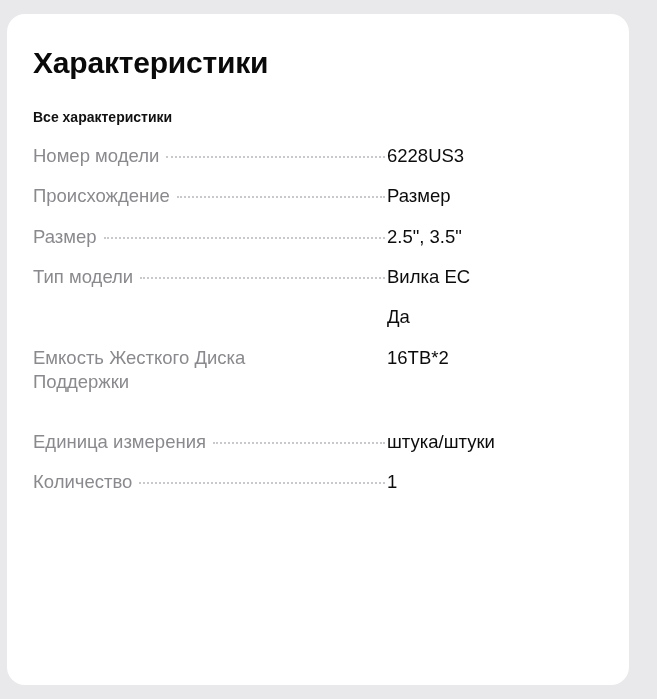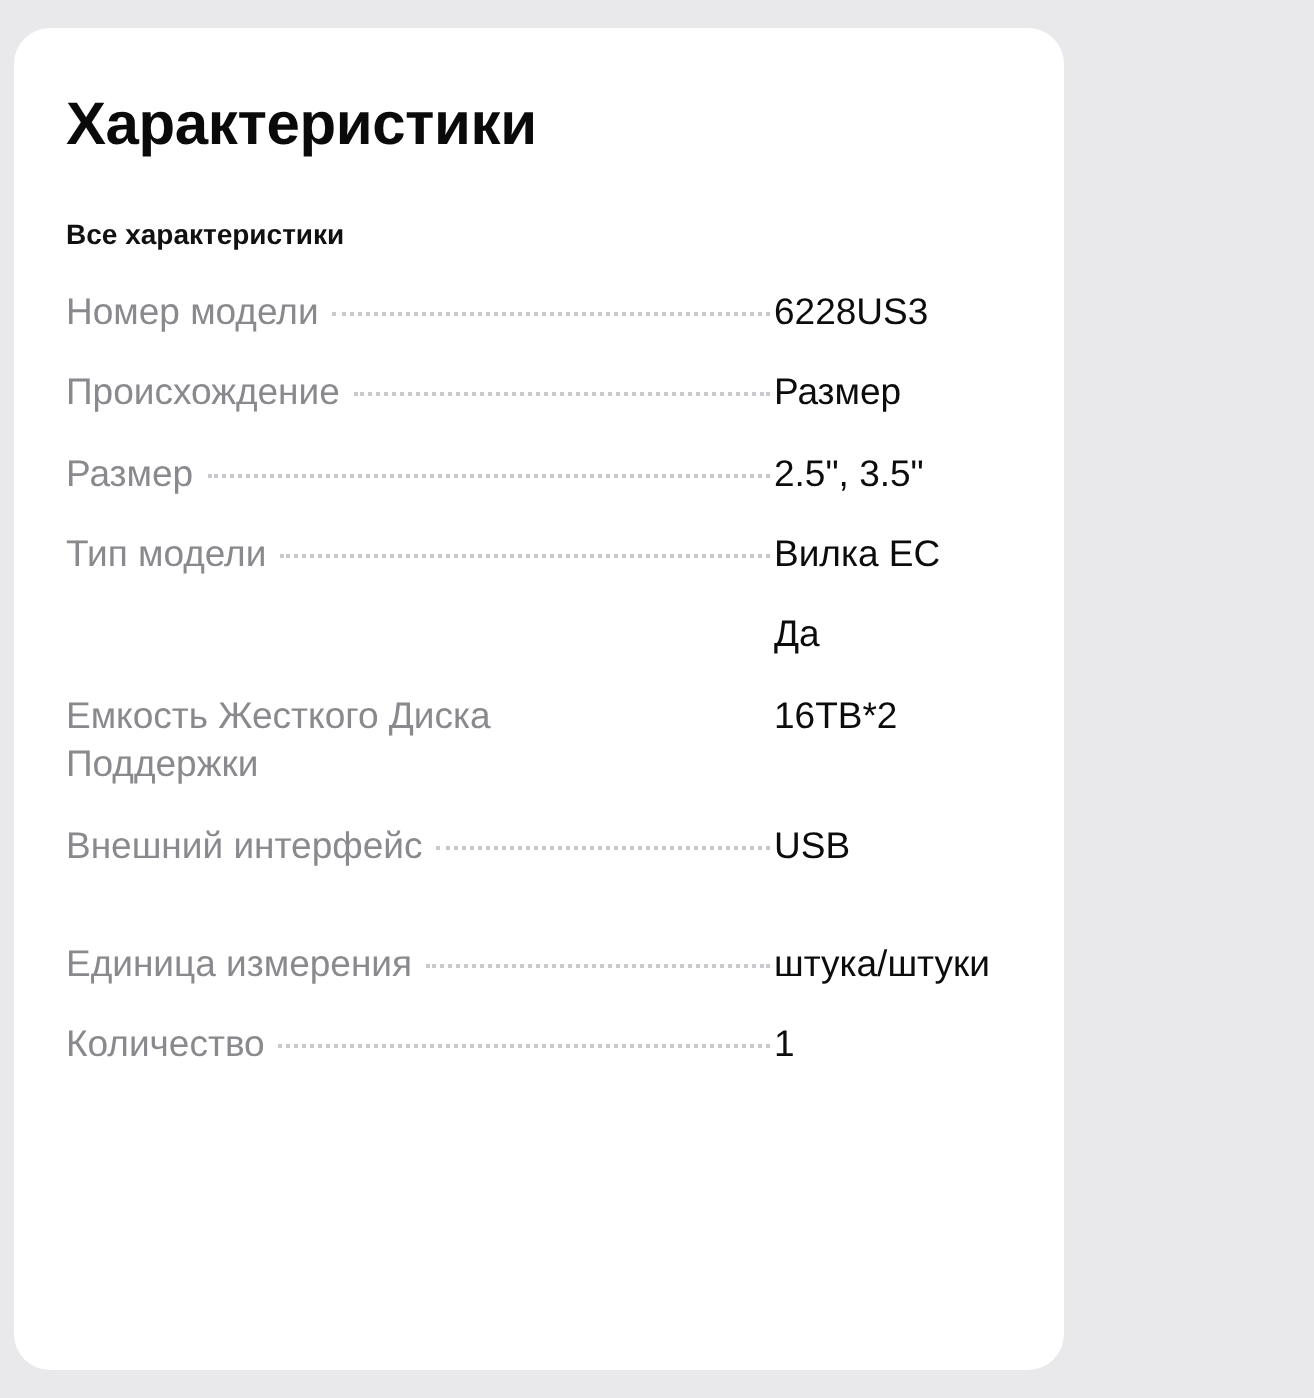--- a/index.html
+++ b/index.html
@@ -17,21 +17,21 @@
     position: relative;
     width: 657px;
     height: 699px;
     background: #e9e9eb;
     box-sizing: border-box;
   }
   .card {
     position: absolute;
     left: 7px;
     top: 14px;
-    width: 525px;
+    width: 622px;
     height: 671px;
     background: #ffffff;
     border-radius: 18px;
     box-sizing: border-box;
     padding: 26px 26px 0 26px;
     overflow: hidden;
   }
   .page-title {
     font-size: 30px;
     font-weight: bold;
@@ -138,27 +138,20 @@
         </div>
         <div class="spec-row tall">
           <div class="spec-label-wrap">
             <span class="spec-label">Емкость Жесткого Диска Поддержки</span>
             <span class="dots hidden"></span>
           </div>
           <div class="spec-value">16TB*2</div>
         </div>
         <div class="spec-row">
           <div class="spec-label-wrap">
-            <span class="spec-label">Внешний интерфейс</span>
-            <span class="dots"></span>
-          </div>
-          <div class="spec-value">USB</div>
-        </div>
-        <div class="spec-row">
-          <div class="spec-label-wrap">
             <span class="dots"></span>
           </div>
         </div>
         <div class="spec-row">
           <div class="spec-label-wrap">
             <span class="spec-label">Единица измерения</span>
             <span class="dots"></span>
           </div>
           <div class="spec-value">штука/штуки</div>
         </div>

